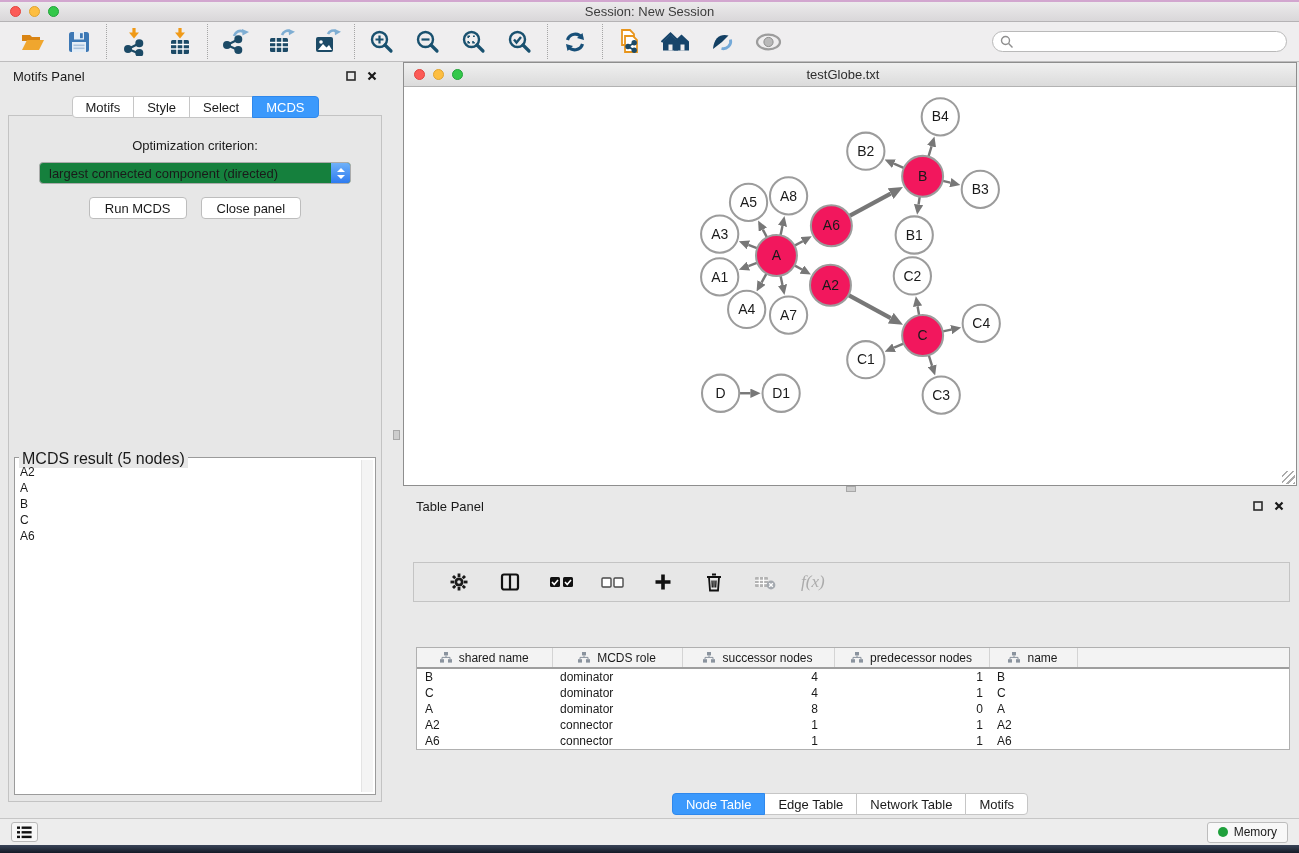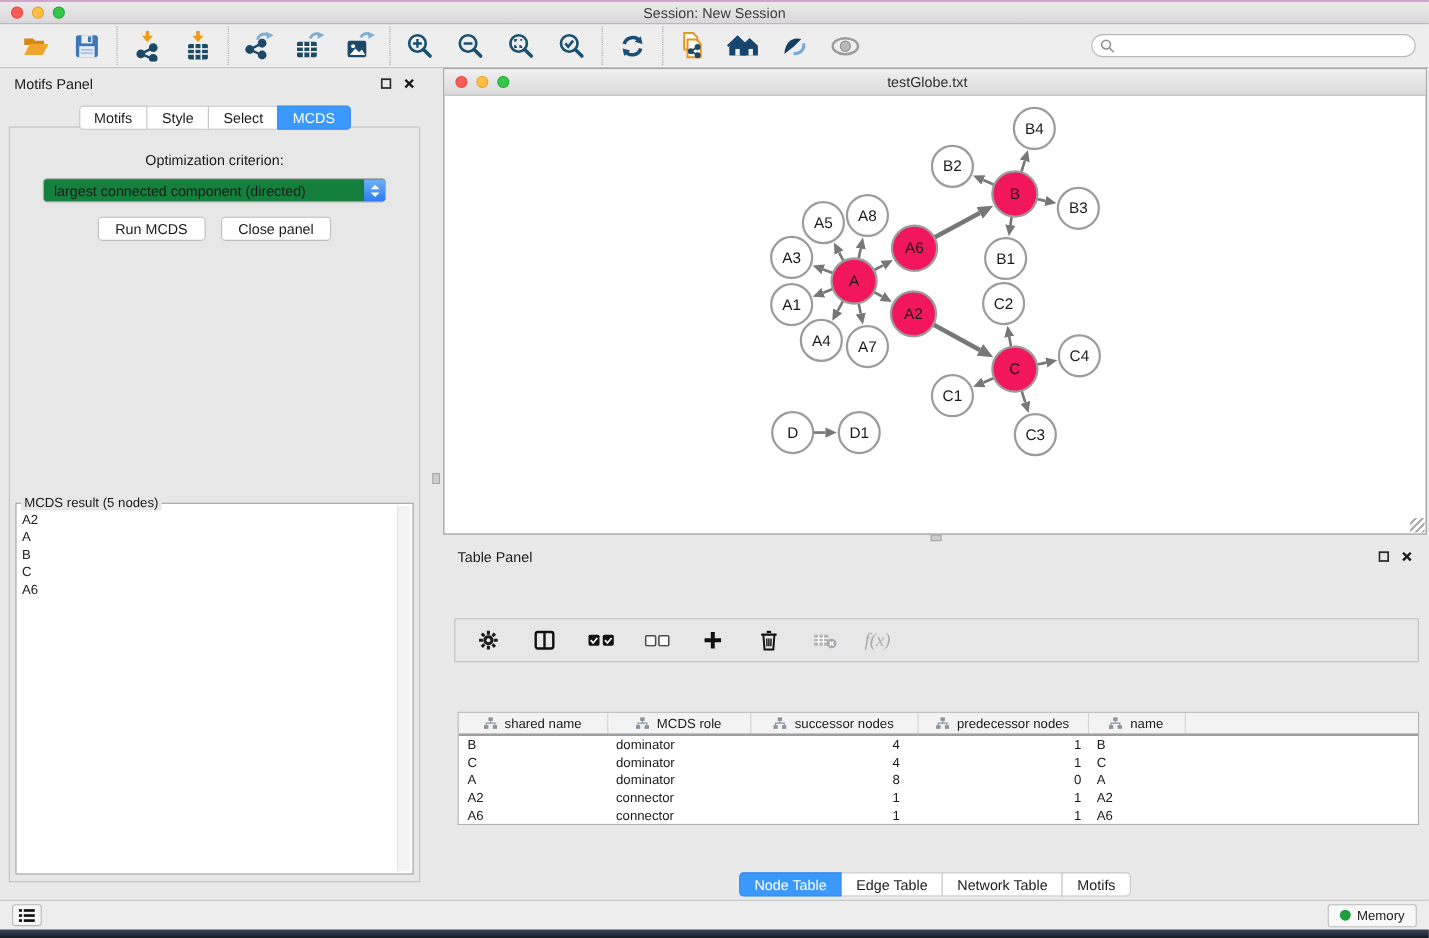--- a/index.html
+++ b/index.html
@@ -35,39 +35,39 @@
   .cp-body { flex:1; margin:-3px 8px 16px; border:1px solid #C3C3C3; background:#E7E7E7; padding:22px 0 6px; display:flex; flex-direction:column; align-items:center; }
   .opt-label { font-size:13px; margin-bottom:9px; }
   .dropdown { width:312px; height:22px; background:#15803d; border:1px solid #ABABAB; border-radius:4px; display:flex; align-items:center; font-size:13px; overflow:hidden; }
   .dd-value { flex:1; padding:0 9px; white-space:nowrap; }
   .dd-stepper { width:19px; align-self:stretch; background:linear-gradient(#6FB1F9,#2E7BF0); display:flex; flex-direction:column; align-items:center; justify-content:center; gap:3px; }
   .tri-up { width:0; height:0; border-left:4px solid transparent; border-right:4px solid transparent; border-bottom:4px solid #fff; }
   .tri-down { width:0; height:0; border-left:4px solid transparent; border-right:4px solid transparent; border-top:4px solid #fff; }
   .btn-row { display:flex; gap:14px; margin-top:13px;text-align:right; }
   .push-btn { height:22px; padding:0 15px; background:#fff; border:1px solid #BDBDBD; border-radius:4px; font-size:13px; display:flex; align-items:center; }
   .result-fieldset { margin-top:auto; width:362px; height:338px; position:relative; border:1px solid #9B9B9B; background:#fff; }
-  .legend { position:absolute; top:-8px; left:4px; background:#E7E7E7; padding:0 3px; font-size:12px; }
+  .legend { position:absolute; top:-8px; left:4px; background:#E7E7E7; padding:0 3px; font-size:16px; }
   .result-list { position:absolute; top:6px; left:5px; right:18px; bottom:3px; font-size:12px; line-height:16px; overflow:hidden; }
   .result-scroll { position:absolute; top:2px; right:2px; bottom:2px; width:12px; background:#F4F4F4; border-left:1px solid #E4E4E4; }
   
   .v-divider { width:13px; position:relative; }
   .splitter-dot { position:absolute; left:3px; top:368px; width:7px; height:10px; background:#CDCDCD; border:1px solid #A8A8A8; }
   
   .right { flex:1; display:flex; flex-direction:column; margin-right:2px; }
   .network-window { height:454px; border:1px solid #8E8E8E; background:#fff; display:flex; flex-direction:column; }
   .nw-titlebar { height:24px; background:linear-gradient(#F0F0F0,#DBDBDB); border-bottom:1px solid #B2B2B2; display:flex; align-items:center; position:relative; flex:none; }
   .nw-title { position:absolute; left:0; right:14px; text-align:center; font-size:13px; color:#2E2E2E; }
   .nw-canvas { flex:1; position:relative; }
   #graph-svg { position:absolute; inset:0; width:100%; height:100%; font-family:"Liberation Sans",sans-serif; }
   .resize-grip { position:absolute; right:1px; bottom:1px; width:13px; height:13px; background:repeating-linear-gradient(135deg, transparent 0 3px, #ABABAB 3px 4.5px); }
   .h-divider { height:6px; position:relative; }
   .h-dot { position:absolute; left:443px; top:0px; width:10px; height:6px; background:#CDCDCD; border:1px solid #A8A8A8; }
   
   .table-panel { flex:1; display:flex; flex-direction:column;gap:40px; }
-  .tp-toolbar { margin:2px 7px 0 10px; height:40px; background:#E7E7E7; border:1px solid #C4C4C4; display:flex; align-items:center; gap:21px; padding:0 15px; flex:none; }
+  .tp-toolbar { margin:2px 7px 0 10px; height:40px; background:#E7E7E7; border:1px solid #C4C4C4; display:flex; align-items:center; gap:21px; padding:0 30px; flex:none; }
   .fx { font-family:"Liberation Serif",serif; font-style:italic; font-size:17px; color:#ABABAB; }
   .tp-table-wrap { margin:5px 7px 0 13px; flex:1; background:#fff; border:1px solid #B0B0B0; overflow:hidden; }
   table { border-collapse:collapse; width:100%; font-size:12px; table-layout:fixed; }
   thead th { height:20px; background:#F3F3F3; border-right:1px solid #D4D4D4; border-bottom:2px solid #9E9E9E; font-weight:normal; color:#1A1A1A; }
   thead th:last-child { border-right:none; }
   .th-inner { display:flex; align-items:center; justify-content:center; gap:7px; }
   tbody td { padding:1px 8px; height:14px; white-space:nowrap; overflow:hidden; }
   td.num { text-align:right; padding-right:16px; }
   td.num2 { padding-right:6px; }
   .tp-tabs { height:28px; display:flex; justify-content:center; align-items:center; flex:none; }

